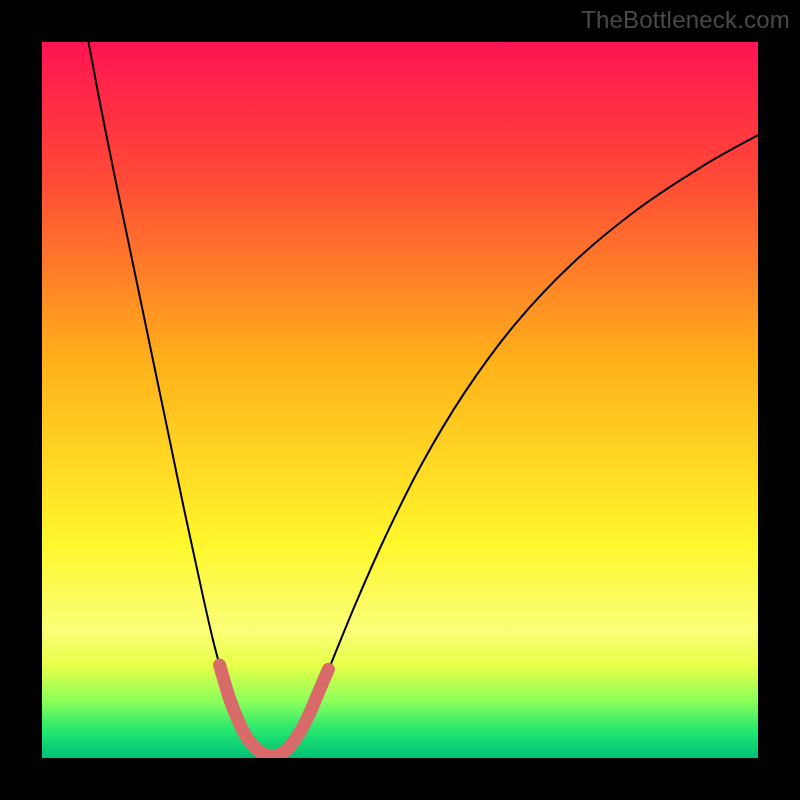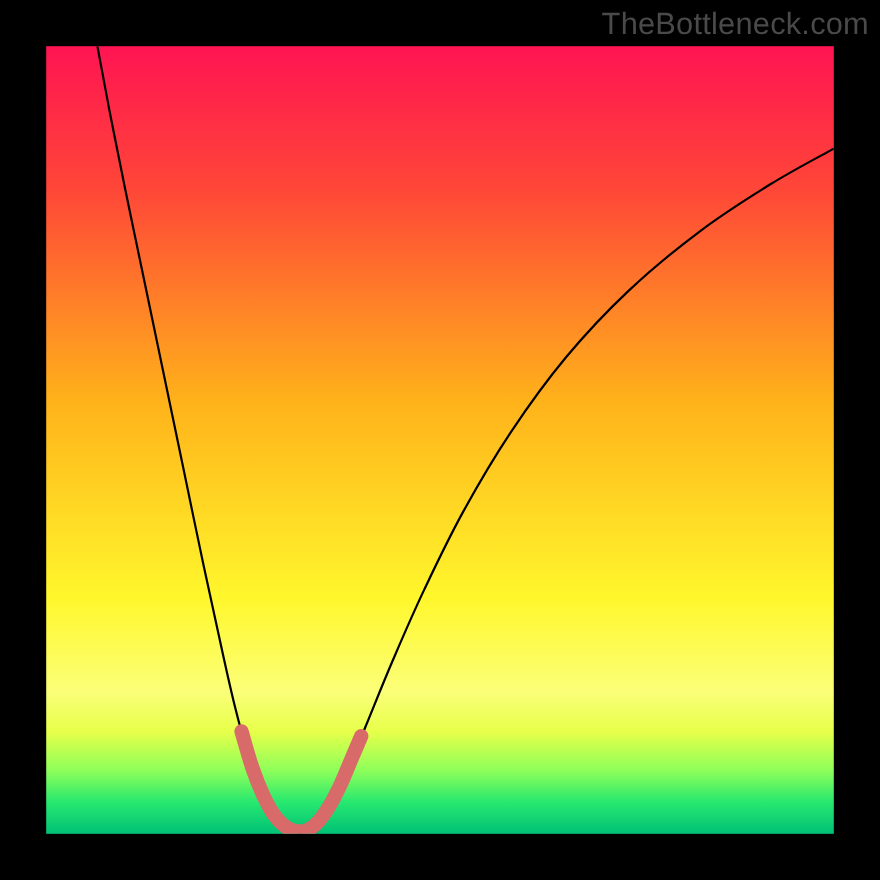--- a/index.html
+++ b/index.html
@@ -16,21 +16,21 @@
     top: 0;
     width: 800px;
     height: 800px;
     background: #000;
   }
   .watermark {
     position: absolute;
     top: 6px;
     right: 10px;
     font-family: Arial, Helvetica, sans-serif;
-    font-size: 28px;
+    font-size: 24px;
     color: #4a4a4a;
     letter-spacing: 0.2px;
     font-weight: 500;
   }
   svg {
     position: absolute;
     left: 0;
     top: 0;
   }
 </style>

